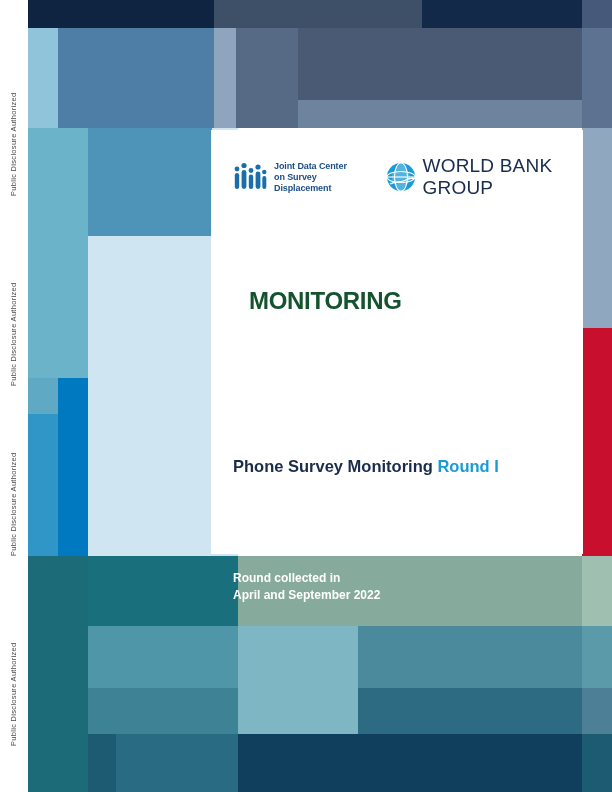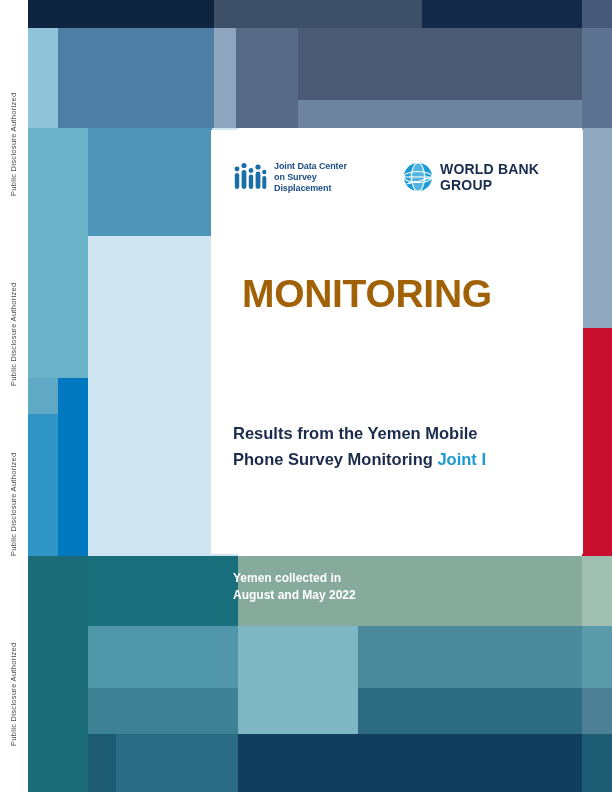--- a/index.html
+++ b/index.html
@@ -104,41 +104,41 @@
     align-items: center;
     margin-left: 36px;
   }
   .wb-globe {
     width: 30px;
     height: 30px;
     margin-right: 7px;
     flex: none;
   }
   .wb-text {
-    font-size: 14px;
-    font-weight: bold;
+    font-size: 19px;
+    font-weight: normal;
     color: #182c4e;
     letter-spacing: 0.2px;
   }
 
   
   .title-block {
     position: absolute;
     left: 233px;
     top: 263px;
     width: 340px;
     z-index: 30;
   }
   .main-title {
-    font-size: 39px;
+    font-size: 24px;
     line-height: 43px;
     font-weight: bold;
-    color: #a16207;
+    color: #14532d;
     letter-spacing: -0.3px;
-    margin: 9px;
+    margin: 16px;
     text-transform: uppercase;
   }
   .subtitle {
     margin-top: 19px;
     font-size: 16.5px;
     line-height: 26px;
     font-weight: bold;
     color: #1b2b4b;
   }
   .round {
@@ -280,23 +280,23 @@
     </div>
   </div>
 
   <div class="title-block">
     <h1 class="main-title">
       <span>MONITORING</span><br>
       <br>
       <br>
     </h1>
     <div class="subtitle">
-      <span>Results from the Yemen Mobile</span><br>
-      <span>Phone Survey Monitoring </span><span class="round">Joint I</span>
+      <br>
+      <span>Phone Survey Monitoring </span><span class="round">Round I</span>
     </div>
   </div>
 
   <div class="data-note">
-    <span>Yemen collected in</span><br>
-    <span>August and May 2022</span>
+    <span>Round collected in</span><br>
+    <span>April and September 2022</span>
   </div>
 
 </div>
 
 </body></html>

